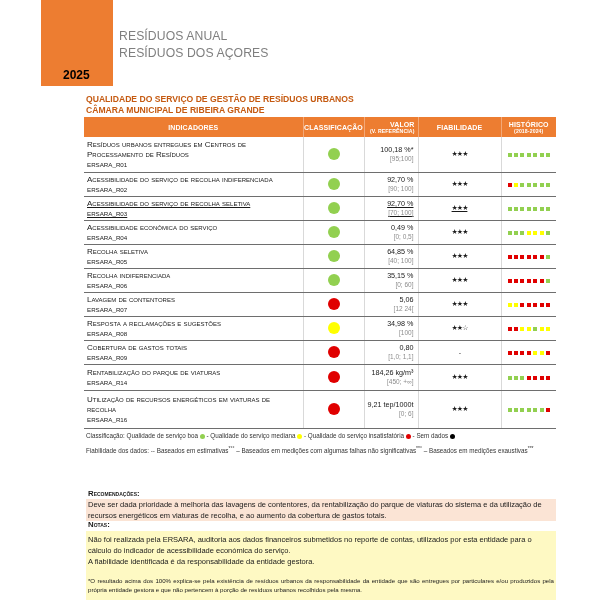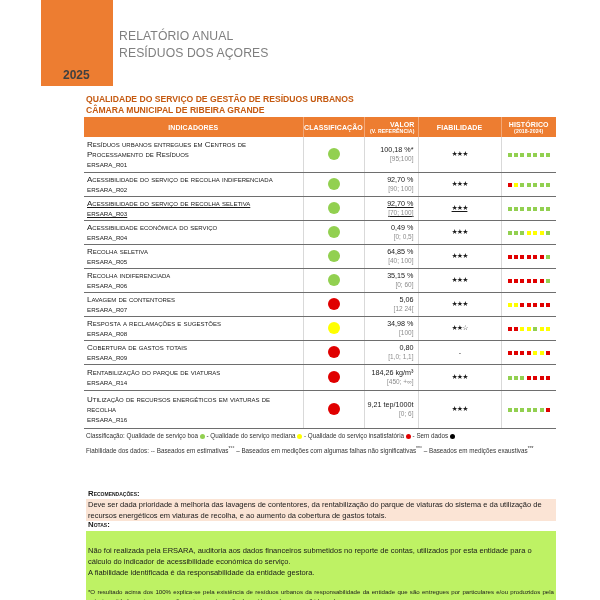--- a/index.html
+++ b/index.html
@@ -1,20 +1,20 @@
 <!DOCTYPE html>
 <html><head>
 <meta charset="utf-8">
 <style>
   * { box-sizing: border-box; margin: 0; padding: 0; }
   html, body { width: 600px; height: 600px; background: #ffffff; overflow: hidden; }
   body { position: relative; font-family: "Liberation Sans", sans-serif; color: #1a1a1a; }
 
   .year-block { position: absolute; left: 41px; top: 0; width: 72px; height: 86px; background: #ED7D31; }
-  .year-block span { position: absolute; left: 22px; bottom: 4px; color: #404040; font-weight: bold; font-size: 12px; margin-top: 16px; }
+  .year-block span { position: absolute; left: 22px; bottom: 4px; color: #000000; font-weight: bold; font-size: 12px; margin-top: 16px; }
 
   .report-title { position: absolute; left: 119px; top: 28px; color: #7f7f7f; font-size: 12.2px; line-height: 17px; letter-spacing: 0.1px; }
 
   .section-title { position: absolute; left: 86px; top: 94px; color: #C55A11; font-weight: bold; font-size: 8.6px; line-height: 11px; }
 
   table.ind { position: absolute; left: 84px; top: 117px; width: 472px; border-collapse: collapse; table-layout: fixed; }
   table.ind th { background: #ED7D31; color: #fff; font-size: 7px; font-weight: bold; height: 20px; text-transform: uppercase; letter-spacing: 0.1px; border-right: 1px solid #f3a877; }
   table.ind th .sub { display: block; font-size: 5.2px; }
   table.ind th.val { text-align: right; padding-right: 3px; }
   table.ind td { border-bottom: 1px solid #6e6e6e; border-right: 1px solid #d9d9d9; font-size: 7px; vertical-align: middle; }
@@ -32,32 +32,32 @@
   .sq { display: inline-block; width: 4px; height: 4px; margin: 0 1.2px; }
 
   .legend { position: absolute; left: 86px; top: 429px; width: 470px; font-size: 6.3px; color: #333; line-height: 13px; }
   .legend .ld { display: inline-block; width: 5px; height: 5px; border-radius: 50%; vertical-align: middle; }
   .legend sup { font-size: 5px; }
 
   .rec-label, .notes-label { position: absolute; left: 88px; font-size: 7.8px; font-weight: bold; font-variant: small-caps; color: #1a1a1a; }
   .rec-label { top: 489px; }
   .notes-label { top: 520px; }
   .rec-box { position: absolute; left: 86px; top: 499px; width: 470px; height: 22px; background: #FBE4D5; font-size: 7.5px; line-height: 11px; padding: 0 2px; }
-  .notes-box { position: absolute; left: 86px; top: 531px; width: 470px; height: 69px; background: #bef264; font-size: 7.5px; line-height: 11px; padding: 14px 2px; }
+  .notes-box { position: absolute; left: 86px; top: 531px; width: 470px; height: 69px; background: #fef9c3; font-size: 7.5px; line-height: 11px; padding: 3px 2px; }
   .notes-box .fn { font-size: 6.1px; line-height: 9px; margin-top: 9px; text-align: justify; }
 </style>
 </head>
 <body>
 
 <div class="year-block">
   <span>2025</span>
 </div>
 
 <div class="report-title">
-  <div>RELATÓRIO ANUAL</div>
+  <div>RESÍDUOS ANUAL</div>
   <div>RESÍDUOS DOS AÇORES</div>
 </div>
 
 <div class="section-title">
   <div>QUALIDADE DO SERVIÇO DE GESTÃO DE RESÍDUOS URBANOS</div>
   <div>CÂMARA MUNICIPAL DE RIBEIRA GRANDE</div>
 </div>
 
 <table class="ind">
   <colgroup>

